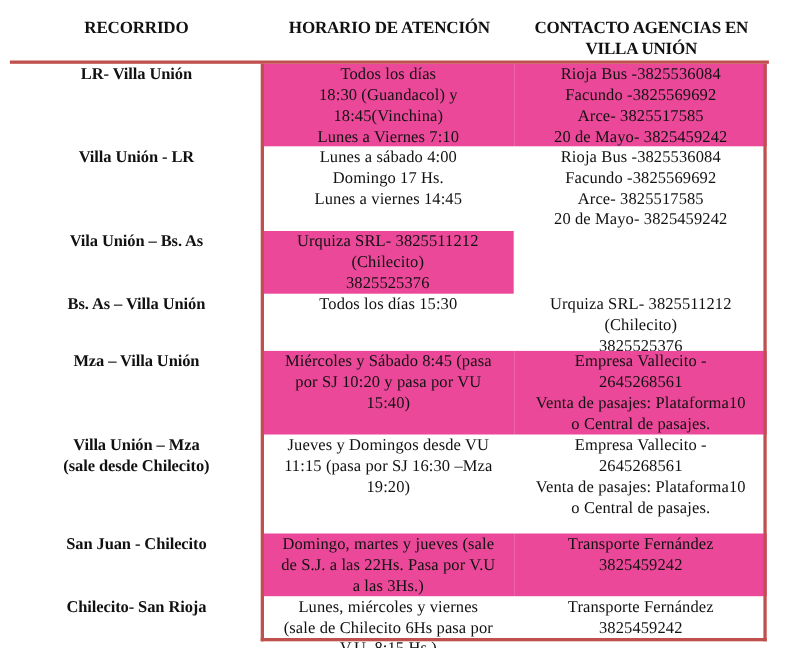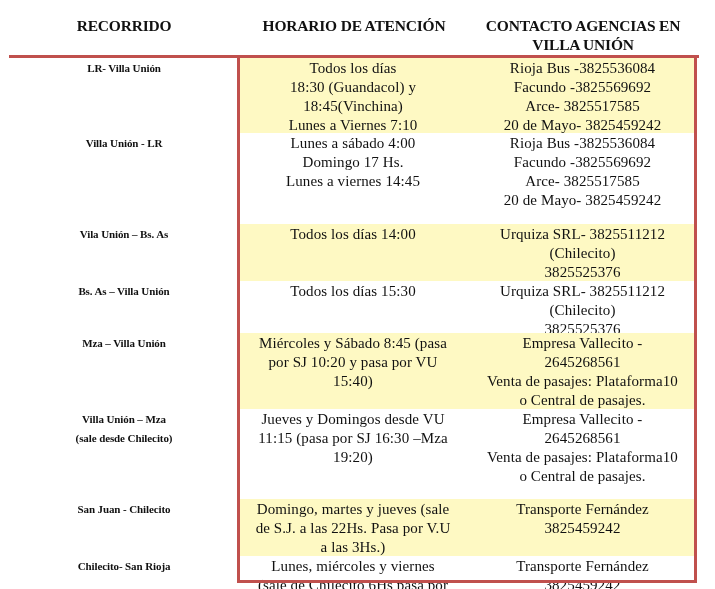--- a/index.html
+++ b/index.html
@@ -48,36 +48,36 @@
       left: 10px;
       width: 689px;
     }
     .row {
       position: relative;
       display: flex;
     }
     .c1 {
       width: 228px;
       font-weight: bold;
-      font-size: 11px;
+      font-size: 15px;
       line-height: 19px;
       text-align: center;
       padding-top: 1px;
       letter-spacing: -0.1px;
     }
     .c2, .c3 {
       font-size: 15px;
       line-height: 19px;
       text-align: center;
       padding-top: 1px;
       letter-spacing: 0.1px;
     }
     .c2 { width: 230px; }
     .c3 { width: 229px; }
-    .shade .c2, .shade .c3 { background: #fef9c3; }
+    .shade .c2, .shade .c3 { background: #ec4899; }
     .frame {
       position: absolute;
       top: 58px;
       left: 237px;
       width: 460px;
       height: 525px;
       border-left: 3px solid #c0504d;
       border-right: 3px solid #c0504d;
       border-bottom: 3px solid #c0504d;
       box-sizing: border-box;
@@ -111,44 +111,41 @@
       <span class="line">Lunes a Viernes 7:10</span>
     </div>
     <div class="c3">
       <span class="line">Rioja Bus -3825536084</span>
       <span class="line">Facundo -3825569692</span>
       <span class="line">Arce- 3825517585</span>
       <span class="line">20 de Mayo- 3825459242</span>
     </div>
   </div>
 
-  <div class="row" style="height:91px">
+  <div class="row" style="height:77px">
     <div class="c1">
       <span class="line">Villa Unión - LR</span>
     </div>
     <div class="c2">
       <span class="line">Lunes a sábado  4:00</span>
       <span class="line">Domingo 17 Hs.</span>
       <span class="line">Lunes a viernes 14:45</span>
     </div>
     <div class="c3">
       <span class="line">Rioja Bus -3825536084</span>
       <span class="line">Facundo -3825569692</span>
       <span class="line">Arce- 3825517585</span>
       <span class="line">20 de Mayo- 3825459242</span>
     </div>
   </div>
 
   <div class="row shade" style="height:57px">
     <div class="c1">
       <span class="line">Vila Unión – Bs. As</span>
     </div>
-    <div class="c2">
-      <span class="line">Todos los días 14:00</span>
-    </div>
     <div class="c3">
       <span class="line">Urquiza SRL- 3825511212</span>
       <span class="line">(Chilecito)</span>
       <span class="line">3825525376</span>
     </div>
   </div>
 
   <div class="row" style="height:52px">
     <div class="c1">
       <span class="line">Bs. As – Villa Unión</span>

